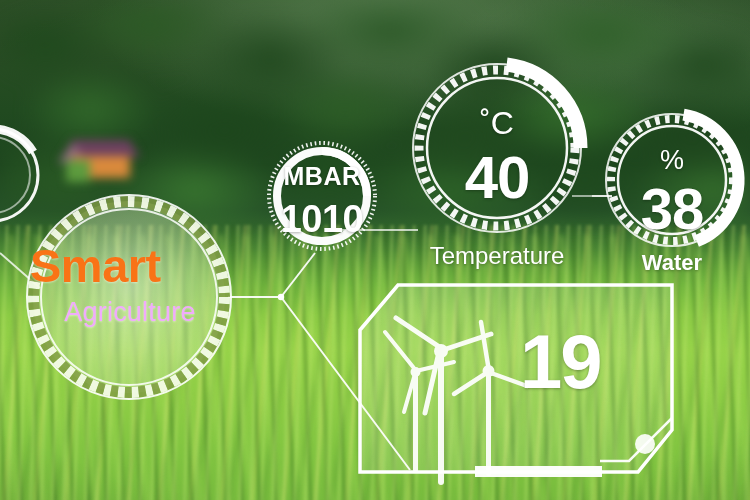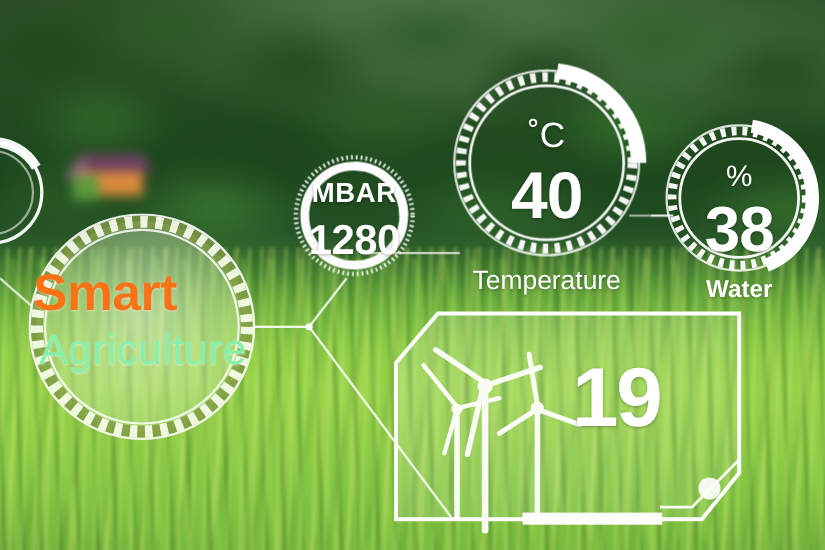--- a/index.html
+++ b/index.html
@@ -149,21 +149,21 @@
   .smart-word1 {
     position: absolute; left: 30px; top: 238px; width: 200px;
     text-align: left; white-space: nowrap;
     font-size: 47px; font-weight: 700; color: #f97316;
     letter-spacing: -.5px;
     text-shadow: 0 1px 2px rgba(255,255,255,.45);
   }
   .smart-word2 {
     position: absolute; left: 30px; top: 297px; width: 200px;
     text-align: center; white-space: nowrap;
-    font-size: 39px; font-weight: 400; color: #86efac;
+    font-size: 27px; font-weight: 400; color: #f0abfc;
     letter-spacing: .2px;
     text-shadow: 0 1px 2px rgba(255,255,255,.45);
   }
 
   
   .mbar-unit {
     left: 262px; top: 162px; width: 120px;
     font-size: 25px; font-weight: 700; letter-spacing: .5px;
   }
   .mbar-val {
@@ -343,21 +343,21 @@
             <path d="M 491 373 L 527 386" stroke-width="4.5" fill="none" stroke-linecap="round"></path>
           </g>
         </g>
       </g>
     </svg>
 
     <div class="smart-word1">Smart</div>
     <div class="smart-word2">Agriculture</div>
 
     <div class="hud-text mbar-unit">MBAR</div>
-    <div class="hud-text mbar-val">1280</div>
+    <div class="hud-text mbar-val">1010</div>
 
     <div class="hud-text temp-unit">˚C</div>
     <div class="hud-text temp-val">40</div>
     <div class="hud-text temp-label">Temperature</div>
 
     <div class="hud-text water-unit">%</div>
     <div class="hud-text water-val">38</div>
     <div class="hud-text water-label">Water</div>
 
     <div class="hud-text wind-val">19</div>

